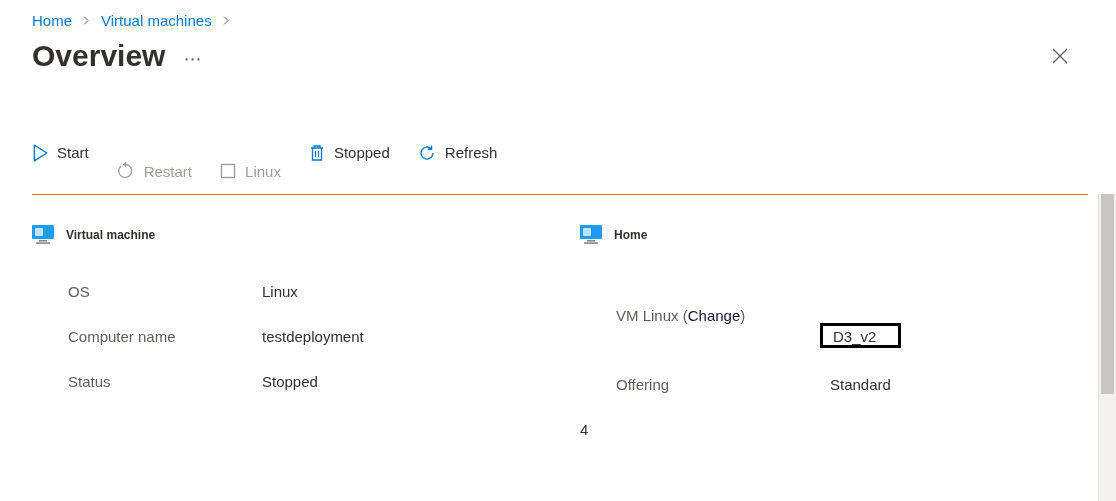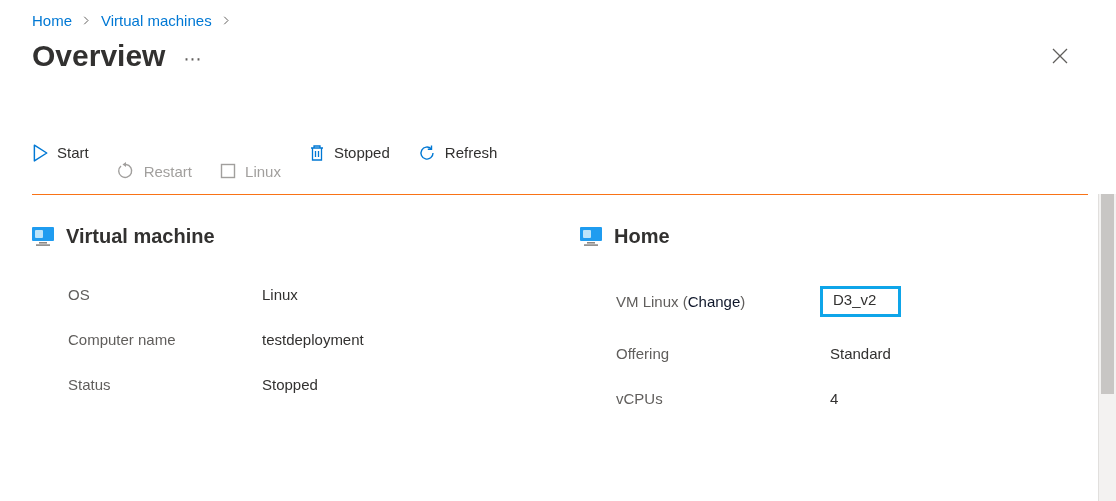--- a/index.html
+++ b/index.html
@@ -93,21 +93,21 @@
       padding-top: 30px;
     }
     .column { flex: 1; }
     .section-header {
       display: flex;
       align-items: center;
       gap: 12px;
       margin-bottom: 24px;
     }
     .section-header-title {
-      font-size: 20px;
+      font-size: 12px;
       font-weight: 700;
       color: #323130;
     }
     .vm-icon {
       width: 22px;
       height: 20px;
       display: flex;
       align-items: center;
       justify-content: center;
     }
@@ -121,24 +121,25 @@
       color: #605e5c;
       width: 230px;
       padding-left: 36px;
     }
     .prop-value {
       color: #323130;
     }
     .change-link { color: #0f172a; text-decoration: none; }
     .col2 .prop-label { width: 250px; }
     .highlight-box {
-      border: 3px solid #0ea5e9;
-      padding: 2px 22px 6px 10px;
+      border: 3px solid #000000;
+      padding: 2px 22px 0 10px;
       margin-left: -10px;
       display: inline-block;
+      margin-top: 40px;
     }
     .scrollbar {
       position: absolute;
       right: 0;
       top: 194px;
       bottom: 0;
       width: 18px;
       background: #f3f2f1;
       border-left: 1px solid #e1dfdd;
     }
@@ -262,21 +263,20 @@
         </div>
         <div class="prop-value">
           <span class="highlight-box">D3_v2</span>
         </div>
       </div>
       <div class="prop-row">
         <div class="prop-label">Offering</div>
         <div class="prop-value">Standard</div>
       </div>
       <div class="prop-row">
-        <div class="prop-label">vCPUs</div>
         <div class="prop-value">4</div>
       </div>
     </div>
   </div>
 </div>
 
 <div class="scrollbar">
   <div class="scrollbar-thumb"></div>
 </div>
 

